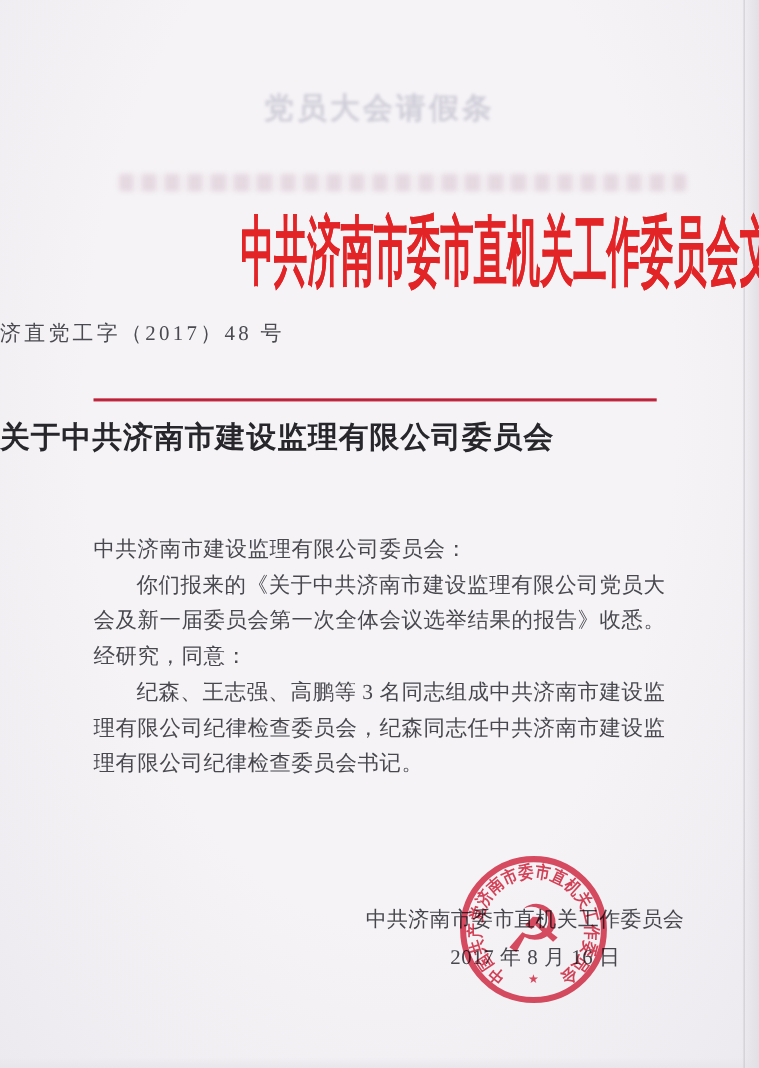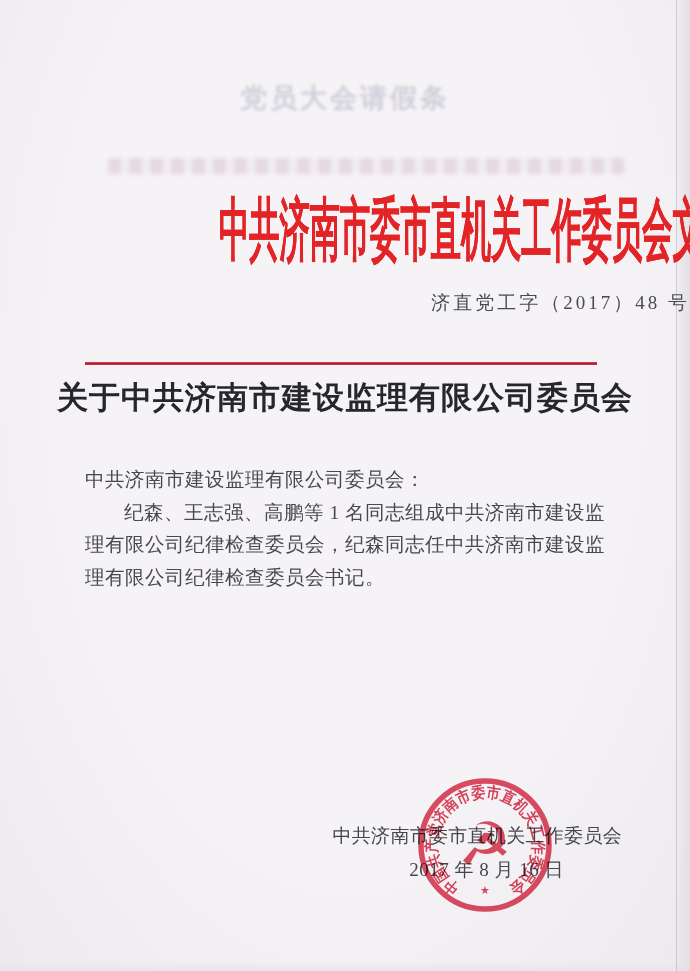--- a/index.html
+++ b/index.html
@@ -42,35 +42,35 @@
   .header-title span{
     display:inline-block;
     font-size:56px;font-weight:bold;
     color:#e32427;
     transform:scale(0.54,1.22);
     transform-origin:50% 50%;
     text-shadow:0 0 .5px #e32427;
   }
   .doc-number{
     position:absolute;top:290px;left:0;width:100%;
-    text-align:right;
+    text-align:left;
     font-size:19px;letter-spacing:3px;color:#4a4a50;
   }
   .red-line{
     position:absolute;top:362px;left:85px;width:512px;height:3px;
     background:linear-gradient(to bottom,#d9506a, #b21b2e 45%, #c93a50);
   }
   .doc-title{
     position:absolute;top:381px;left:0;width:100%;
-    text-align:center;
-    font-size:31px;font-weight:bold;line-height:33px;
+    text-align:left;
+    font-size:27px;font-weight:bold;line-height:33px;
     letter-spacing:1px;color:#26262b;
   }
   .body-text{
-    position:absolute;top:464px;left:85px;width:520px;
+    position:absolute;top:484px;left:85px;width:520px;
     font-size:19.5px;line-height:32.5px;letter-spacing:.5px;
     color:#48484e;
     text-align:justify;
   }
   .body-text p{margin:0;text-indent:2em;}
   .body-text .salutation{margin:0;text-indent:0;}
   .signature{
     position:absolute;top:823px;right:68px;
     font-size:19px;letter-spacing:.3px;color:#46464c;white-space:nowrap;
   }
@@ -102,21 +102,22 @@
   <div class="doc-number">济直党工字（2017）48 号</div>
 
   <div class="red-line"></div>
 
   <div class="doc-title">
     <div>关于中共济南市建设监理有限公司委员会</div>
   </div>
 
   <div class="body-text">
     <p class="salutation">中共济南市建设监理有限公司委员会：</p>
-    <p>纪森、王志强、高鹏等 1 名同志组成中共济南市建设监理有限公司纪律检查委员会，纪森同志任中共济南市建设监理有限公司纪律检查委员会书记。</p>
+    <p>你们报来的《关于中共济南市建设监理有限公司党员大会及新一届委员会第一次全体会议选举结果的报告》收悉。经研究，同意：</p>
+    <p>纪森、王志强、高鹏等 3 名同志组成中共济南市建设监理有限公司纪律检查委员会，纪森同志任中共济南市建设监理有限公司纪律检查委员会书记。</p>
   </div>
 
   <div class="signature">中共济南市委市直机关工作委员会</div>
 
   <div class="doc-date">2017 年 8 月 16 日</div>
 
   <svg class="seal" viewBox="0 0 150 150" xmlns="http://www.w3.org/2000/svg">
     <circle cx="75" cy="75" r="64" fill="none" stroke="#dc3a52" stroke-width="5.5"></circle>
     <path id="sealArc" d="M 50,116.5 A 48,48 0 1 1 100,116.5" fill="none"></path>
     <text font-size="15.5" fill="#d93048" font-weight="bold">

